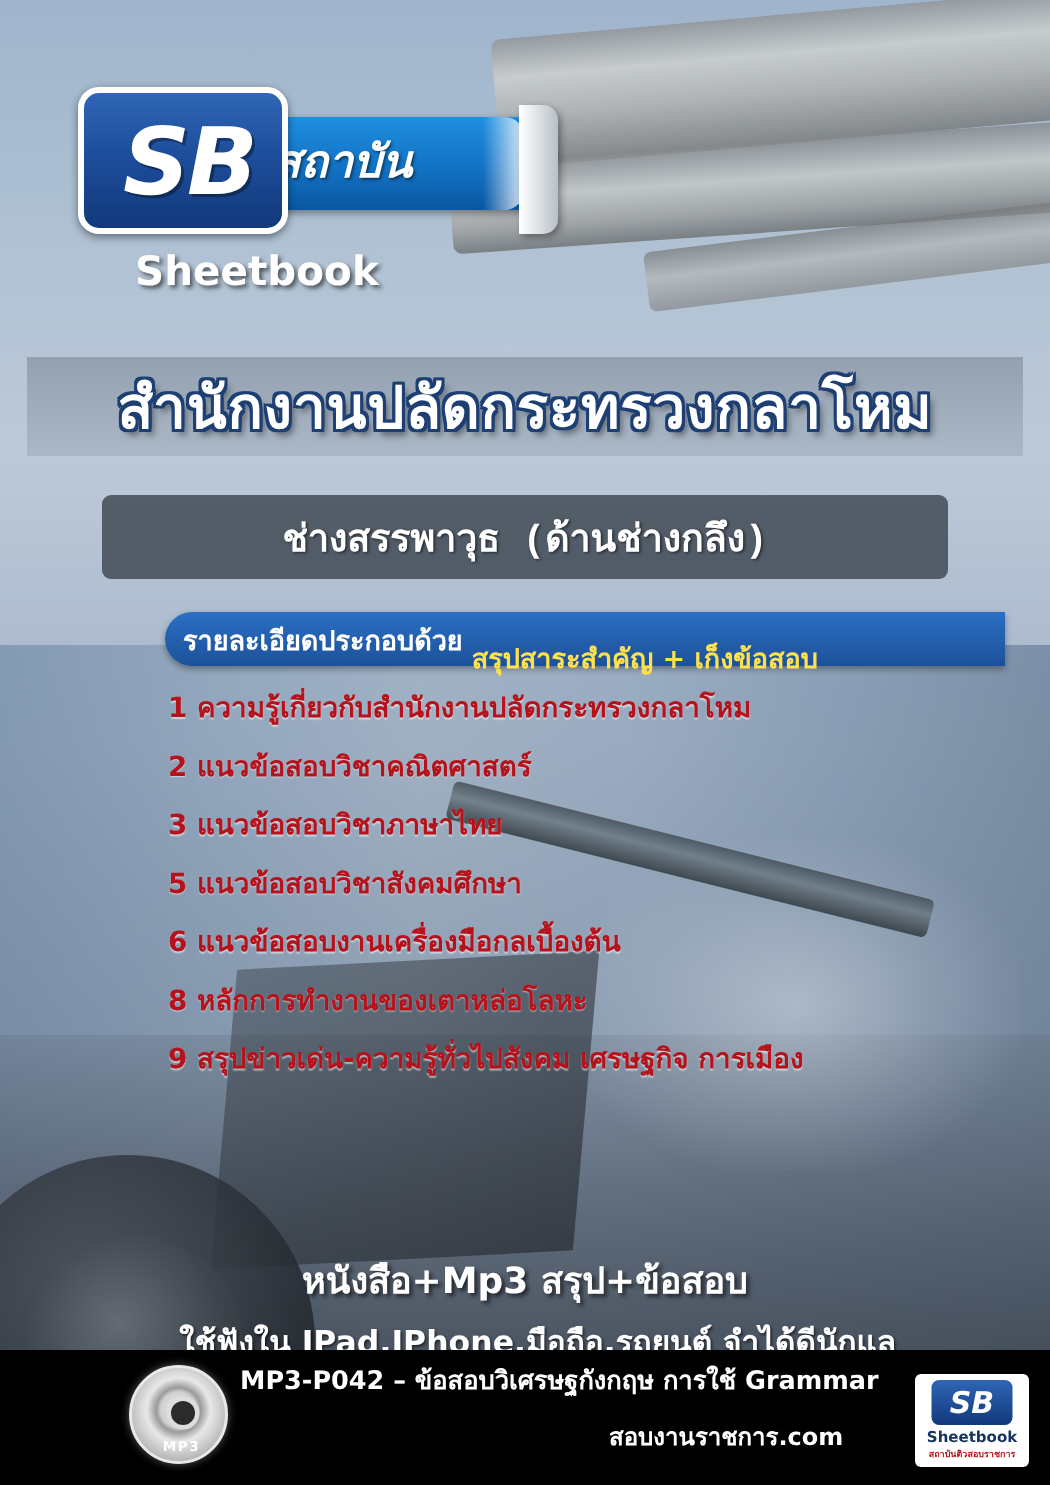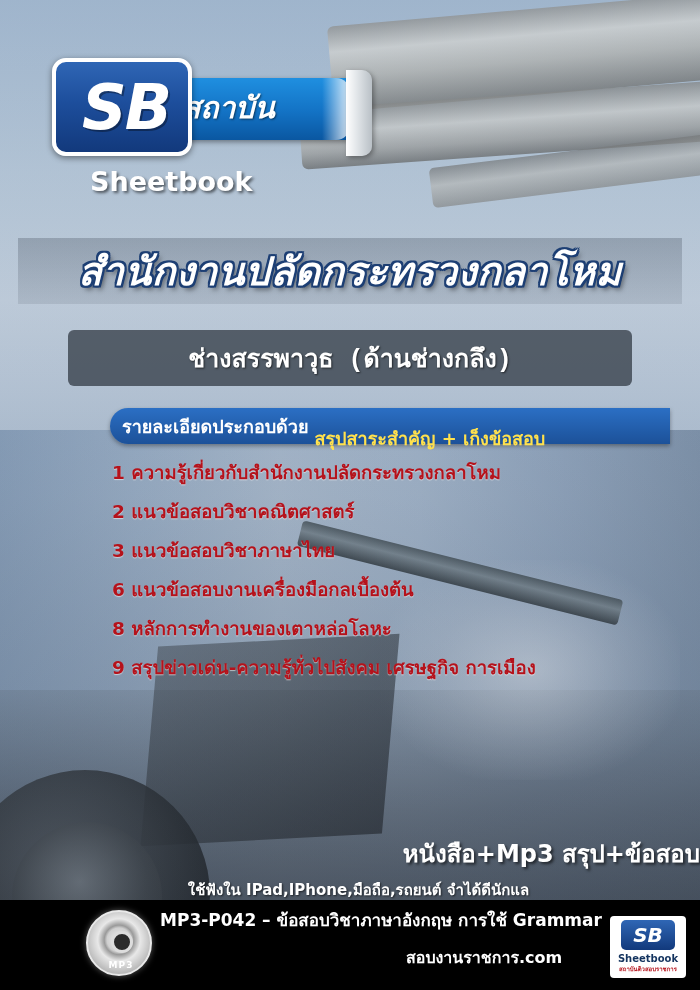--- a/index.html
+++ b/index.html
@@ -129,21 +129,21 @@
     text-shadow: 2px 2px 3px rgba(0,0,0,.55);
   }
 
   
   .title-banner {
     position: absolute; left: 18px; top: 238px; width: 664px; height: 66px;
     background: linear-gradient(180deg, rgba(20,28,42,0.22) 0%, rgba(20,28,42,0.10) 100%);
     display: flex; align-items: center; justify-content: center;
   }
   .title-main {
-    font-size: 39px; font-weight: 800; font-style: italic;
+    font-size: 39px; font-weight: 800; 
     color: #fff;
     letter-spacing: .5px;
     text-shadow:
       -2px 0 #1d3f74, 0 -2px #1d3f74, 2px 0 #1d3f74, 0 2px #1d3f74,
       -2px -2px #1d3f74, 2px -2px #1d3f74, -2px 2px #1d3f74, 2px 2px #1d3f74,
       3px 4px 5px rgba(0,0,0,.5);
   }
 
   
   .subject-bar {
@@ -178,25 +178,24 @@
     margin-bottom: 18px;
     text-shadow: 0 1px 1px rgba(255,255,255,.55);
     white-space: nowrap;
   }
 
   
   .promo { position: absolute; left: 0; top: 834px; width: 700px; text-align: center; }
   .promo-1 {
     color: #ffffff; font-size: 24px; font-weight: 800;
     text-shadow: 2px 2px 3px rgba(0,0,0,.6);
-    text-align: right;
   }
   .promo-2 {
     margin-top: 5px;
-    color: #ffffff; font-size: 15px; font-weight: 700;
+    color: #ffffff; font-size: 21px; font-weight: 700;
     text-shadow: 1px 1px 2px rgba(0,0,0,.6);
     padding-left: 17px;
   }
 
   
   .footer-bar {
     position: absolute; left: 0; bottom: 0; width: 700px; height: 90px;
     background: #000;
   }
   .mp3-disc {
@@ -281,37 +280,38 @@
 
     <div class="detail-bar">
       <span class="detail-plain">รายละเอียดประกอบด้วย</span>
       <span class="detail-accent">สรุปสาระสำคัญ + เก็งข้อสอบ</span>
     </div>
 
     <div class="toc">
       <div class="toc-item">1 ความรู้เกี่ยวกับสำนักงานปลัดกระทรวงกลาโหม</div>
       <div class="toc-item">2 แนวข้อสอบวิชาคณิตศาสตร์</div>
       <div class="toc-item">3 แนวข้อสอบวิชาภาษาไทย</div>
+      <div class="toc-item">5 แนวข้อสอบวิชาสังคมศึกษา</div>
       <div class="toc-item">6 แนวข้อสอบงานเครื่องมือกลเบื้องต้น</div>
       <div class="toc-item">8 หลักการทำงานของเตาหล่อโลหะ</div>
       <div class="toc-item">9  สรุปข่าวเด่น-ความรู้ทั่วไปสังคม เศรษฐกิจ การเมือง</div>
     </div>
 
     <div class="promo">
       <div class="promo-1">หนังสือ+Mp3 สรุป+ข้อสอบ</div>
       <div class="promo-2">ใช้ฟังใน IPad,IPhone,มือถือ,รถยนต์ จำได้ดีนักแล</div>
     </div>
 
     <div class="footer-bar">
       <div class="mp3-disc">
         <div class="mp3-disc-label">MP3</div>
       </div>
       <div class="sb-mini">
         <div class="sb-mini-badge">SB</div>
         <div class="sb-mini-name">Sheetbook</div>
         <div class="sb-mini-sub">สถาบันติวสอบราชการ</div>
       </div>
     </div>
-    <div class="mp3-line">MP3-P042 – ข้อสอบวิชาภาษาอังกฤษ การใช้ Grammar</div>
+    <div class="mp3-line">MP3-P042 – ข้อสอบวิเศรษฐกังกฤษ การใช้ Grammar</div>
     <div class="site-line">สอบงานราชการ.com</div>
 
   </div>
 </div>
 
 </body></html>

